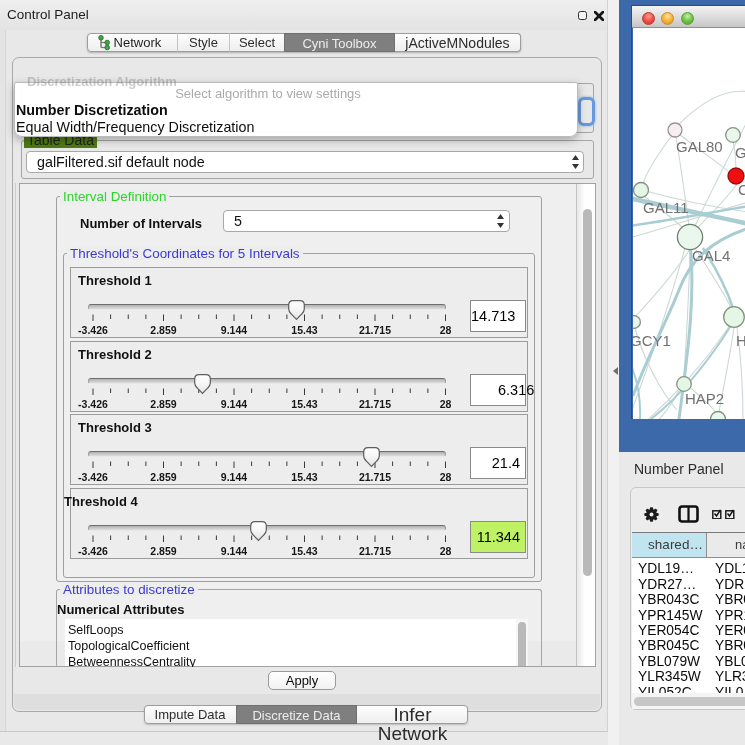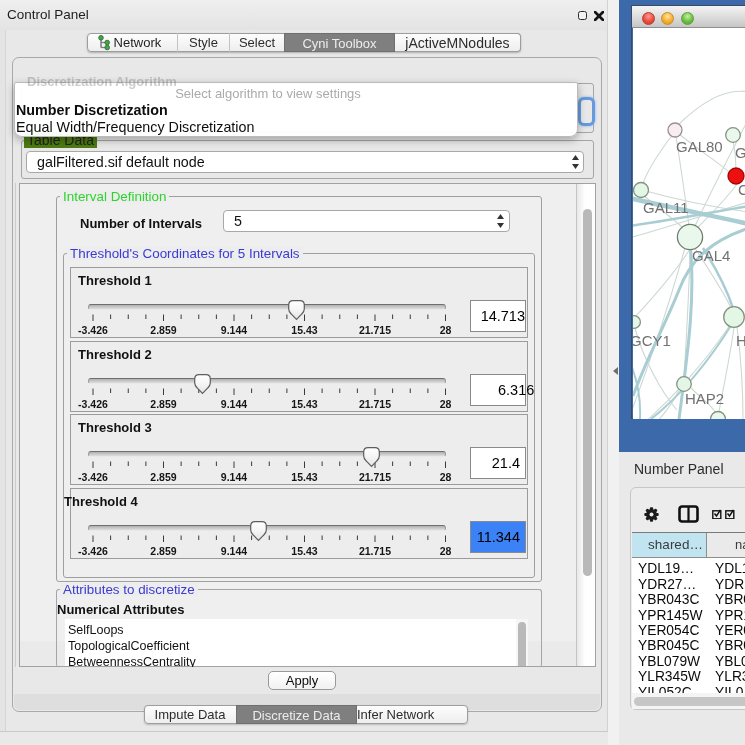--- a/index.html
+++ b/index.html
@@ -111,21 +111,21 @@
 <svg class="abs" style="left:288.0px;top:300px;" width="17" height="21" viewBox="0 0 17 21">
 <defs>
       <linearGradient id="tg1" x1="0" y1="0" x2="0" y2="1">
         <stop offset="0" stop-color="#ffffff"></stop>
         <stop offset="0.45" stop-color="#f6f6f6"></stop>
         <stop offset="1" stop-color="#e3e3e3"></stop>
       </linearGradient>
     </defs>
 <path d="M0.7 5 Q0.7 0.7 5 0.7 L12 0.7 Q16.3 0.7 16.3 5 L16.3 9 Q16.3 11.8 13.6 14.2 L8.5 19.3 L3.4 14.2 Q0.7 11.8 0.7 9 Z" fill="url(#tg1)" stroke="#5d5d5d" stroke-width="1.2"></path>
 </svg>
-<div class="abs" style="left:470px;top:300px;width:56px;height:32px;background:#ffffff;border:1px solid #8a8a8a;box-sizing:border-box;font-size:14.5px;color:#000;text-align:right;line-height:30px;">14.713</div>
+<div class="abs" style="left:470px;top:300px;width:56px;height:32px;background:#ffffff;border:1px solid #8a8a8a;box-sizing:border-box;font-size:14.5px;color:#000;text-align:left;line-height:30px;">14.713</div>
 <div class="abs" style="left:70px;top:341px;width:458px;height:71px;background:#ededed;border:1px solid #9b9b9b;box-sizing:border-box;"></div>
 <div class="abs" style="left:78px;top:347px;font-size:13px;font-weight:bold;color:#111;">Threshold 2</div>
 <div class="abs" style="left:88px;top:378px;width:358px;height:6px;border-top:1px solid #6f6f6f;border-bottom:1px solid #e8e8e8;border-left:1px solid #9a9a9a;border-right:1px solid #9a9a9a;border-radius:3px;background:linear-gradient(#b0b0b0,#dedede);box-sizing:border-box;"></div>
 <svg class="abs" style="left:70px;top:388px;" width="455" height="8" viewBox="0 0 455 8">
     <line x1="23.00" y1="0.5" x2="23.00" y2="7" stroke="#3a3a3a" stroke-width="1"></line>
     <line x1="40.62" y1="0.5" x2="40.62" y2="5" stroke="#3a3a3a" stroke-width="1"></line>
     <line x1="58.25" y1="0.5" x2="58.25" y2="5" stroke="#3a3a3a" stroke-width="1"></line>
     <line x1="75.88" y1="0.5" x2="75.88" y2="5" stroke="#3a3a3a" stroke-width="1"></line>
     <line x1="93.50" y1="0.5" x2="93.50" y2="7" stroke="#3a3a3a" stroke-width="1"></line>
     <line x1="111.12" y1="0.5" x2="111.12" y2="5" stroke="#3a3a3a" stroke-width="1"></line>
@@ -240,38 +240,38 @@
 <svg class="abs" style="left:250.2px;top:521px;" width="17" height="21" viewBox="0 0 17 21">
 <defs>
       <linearGradient id="tg4" x1="0" y1="0" x2="0" y2="1">
         <stop offset="0" stop-color="#ffffff"></stop>
         <stop offset="0.45" stop-color="#f6f6f6"></stop>
         <stop offset="1" stop-color="#e3e3e3"></stop>
       </linearGradient>
     </defs>
 <path d="M0.7 5 Q0.7 0.7 5 0.7 L12 0.7 Q16.3 0.7 16.3 5 L16.3 9 Q16.3 11.8 13.6 14.2 L8.5 19.3 L3.4 14.2 Q0.7 11.8 0.7 9 Z" fill="url(#tg4)" stroke="#5d5d5d" stroke-width="1.2"></path>
 </svg>
-<div class="abs" style="left:470px;top:521px;width:56px;height:32px;background:#3b82f6;border:1px solid #8a8a8a;box-sizing:border-box;font-size:14.5px;color:#000;text-align:right;line-height:30px;padding-right:5px;">11.344</div>
+<div class="abs" style="left:470px;top:521px;width:56px;height:32px;background:#bef264;border:1px solid #8a8a8a;box-sizing:border-box;font-size:14.5px;color:#000;text-align:right;line-height:30px;padding-right:5px;">11.344</div>
 
 <div class="gb" style="left:56px;top:589px;width:484px;height:77px;border-bottom:none;"></div>
 <div class="gbt" style="left:60px;top:582.5px;color:#3a3ad4;">Attributes to discretize</div>
 <div class="abs" style="left:57px;top:602px;font-size:13px;font-weight:bold;color:#111;">Numerical Attributes</div>
 <div class="abs" style="left:65px;top:619px;width:451px;height:47px;background:#ffffff;"></div>
 <div class="abs" style="left:68px;top:622px;font-size:12.5px;color:#111;line-height:16px;">SelfLoops<br>TopologicalCoefficient<br>BetweennessCentrality</div>
 <div class="abs" style="left:516px;top:619px;width:12px;height:47px;background:#f6f6f6;"></div>
 <div class="abs" style="left:518px;top:622px;width:8px;height:44px;background:#b9b9b9;border-radius:4px 4px 0 0;"></div>
 
 <div class="abs" style="left:20px;top:667px;width:575px;height:27px;background:#e8e8e8;"></div>
 
 <div class="abs" style="left:268px;top:671px;width:68px;height:19px;background:linear-gradient(#ffffff,#f1f1f1);border:1px solid #999999;border-radius:5px;box-sizing:border-box;text-align:center;font-size:13px;color:#0a0a0a;line-height:17px;">Apply</div>
 
 <div class="abs" style="left:144px;top:705px;width:324px;height:19px;background:linear-gradient(#fdfdfd,#eeeeee);border:1px solid #9d9d9d;border-radius:4px;box-sizing:border-box;box-shadow:0 1px 2px rgba(0,0,0,0.2);"></div>
 <div class="abs" style="left:144px;top:705px;width:92px;height:19px;font-size:13px;color:#2c2c2c;text-align:center;line-height:19px;">Impute Data</div>
 <div class="abs" style="left:236px;top:705px;width:121px;height:19px;font-size:13px;color:#ededed;text-align:center;line-height:19px;background:#7f7f7f;border:1px solid #6f6f6f;box-sizing:border-box;">Discretize Data</div>
-<div class="abs" style="left:357px;top:705px;width:111px;height:19px;font-size:13px;color:#2c2c2c;line-height:19px;">Infer Network</div>
+<div class="abs" style="left:357px;top:705px;width:111px;height:19px;font-size:19px;color:#2c2c2c;text-align:center;line-height:19px;">Infer Network</div>
 
 <div class="abs" style="left:14px;top:82px;width:564px;height:55px;background:rgba(255,255,255,0.97);border:1px solid #bbbbbb;border-radius:2px 2px 8px 8px;box-shadow:0 3px 9px rgba(0,0,0,0.3);box-sizing:border-box;"></div>
 <div class="abs" style="left:14px;top:86px;width:508px;height:15px;font-size:13px;color:#aaaaaa;text-align:center;">Select algorithm to view settings</div>
 <div class="abs" style="left:16px;top:102px;font-size:14.3px;font-weight:bold;color:#0d0d0d;">Number Discretization</div>
 <div class="abs" style="left:16px;top:118.5px;font-size:14.3px;color:#0d0d0d;">Equal Width/Frequency Discretization</div>
 <div class="abs" style="left:27px;top:74px;font-size:13px;font-weight:bold;color:rgba(110,110,110,0.35);">Discretization Algorithm</div>
 
 <div class="abs" style="left:608px;top:0;width:11px;height:745px;background:#f1f1f1;"></div>
 <div class="abs" style="left:613px;top:367px;width:0;height:0;border-top:4px solid transparent;border-bottom:4px solid transparent;border-right:5px solid #6f6f6f;"></div>
 

